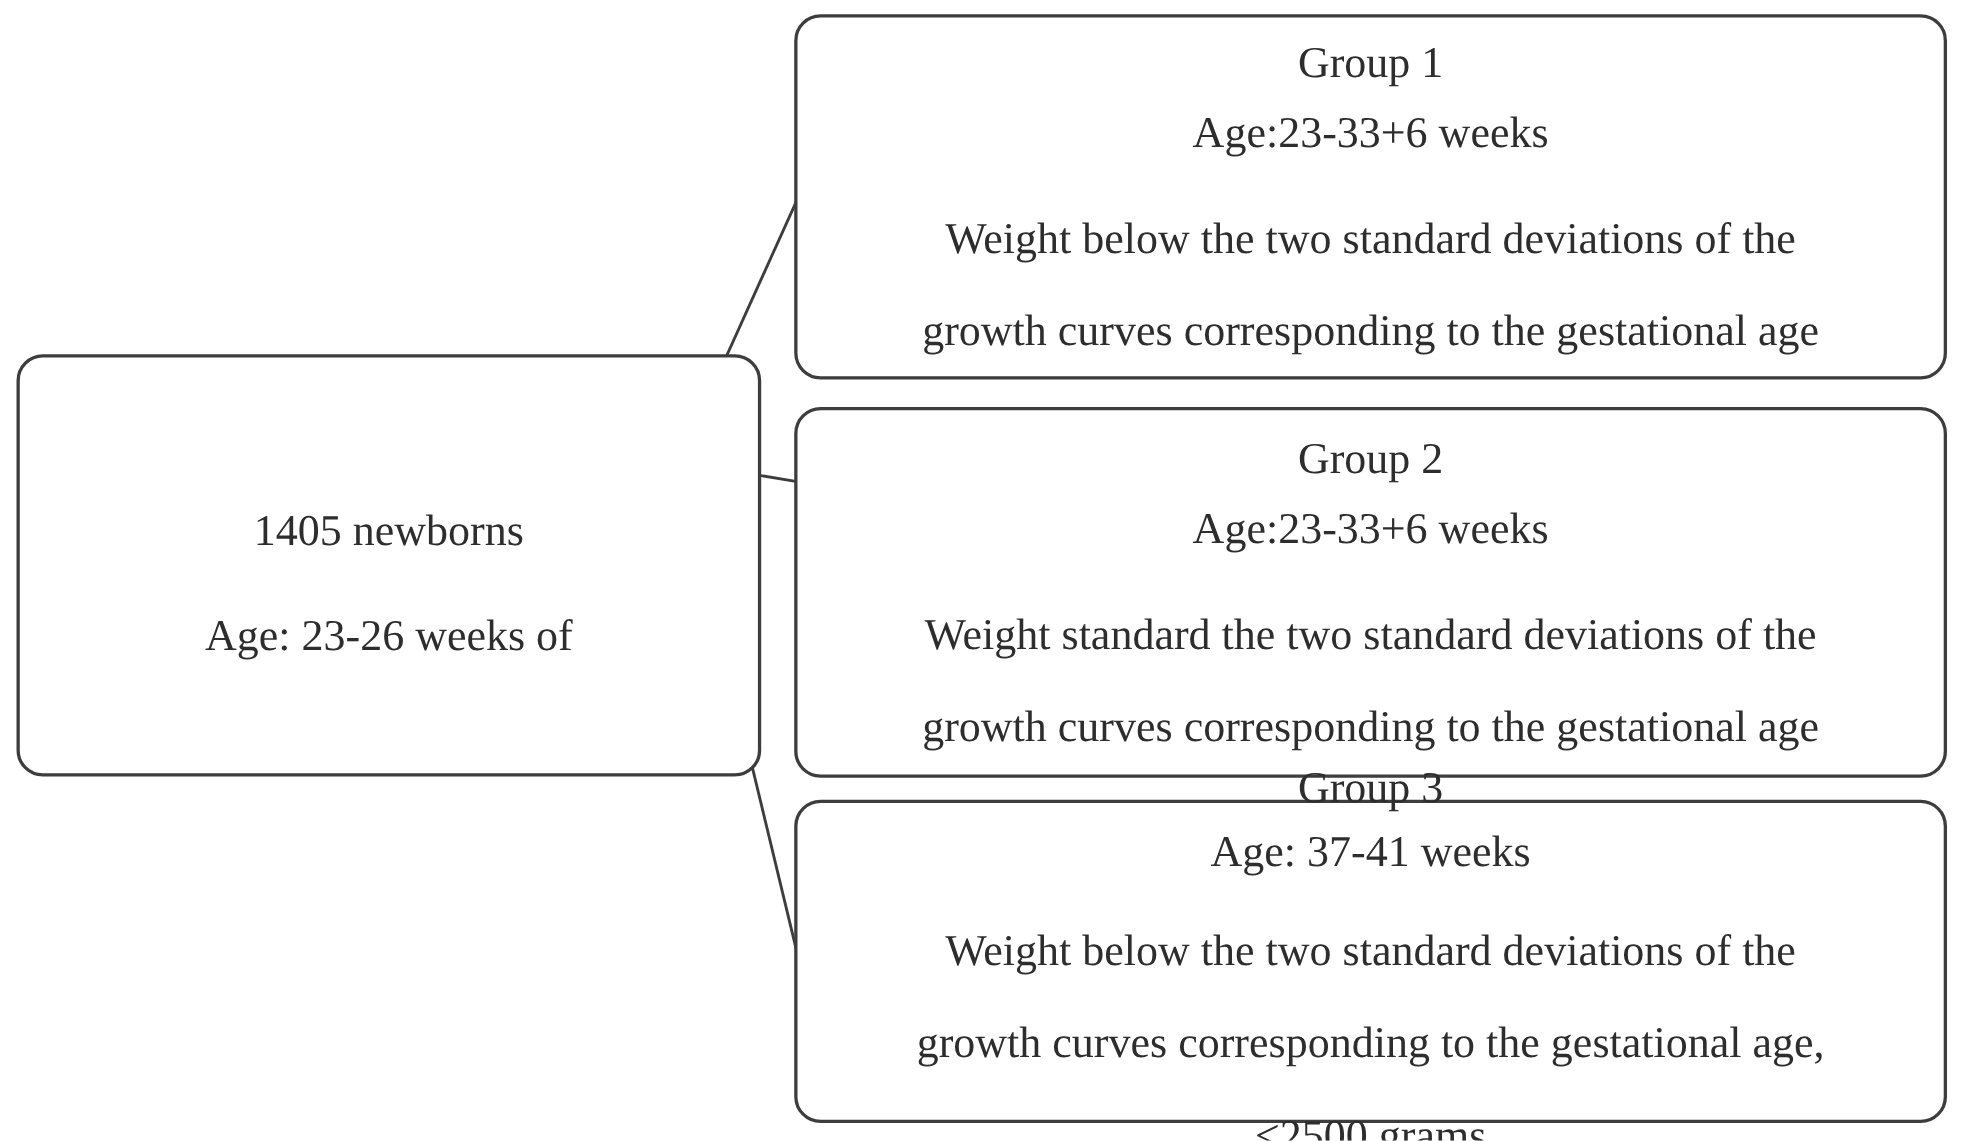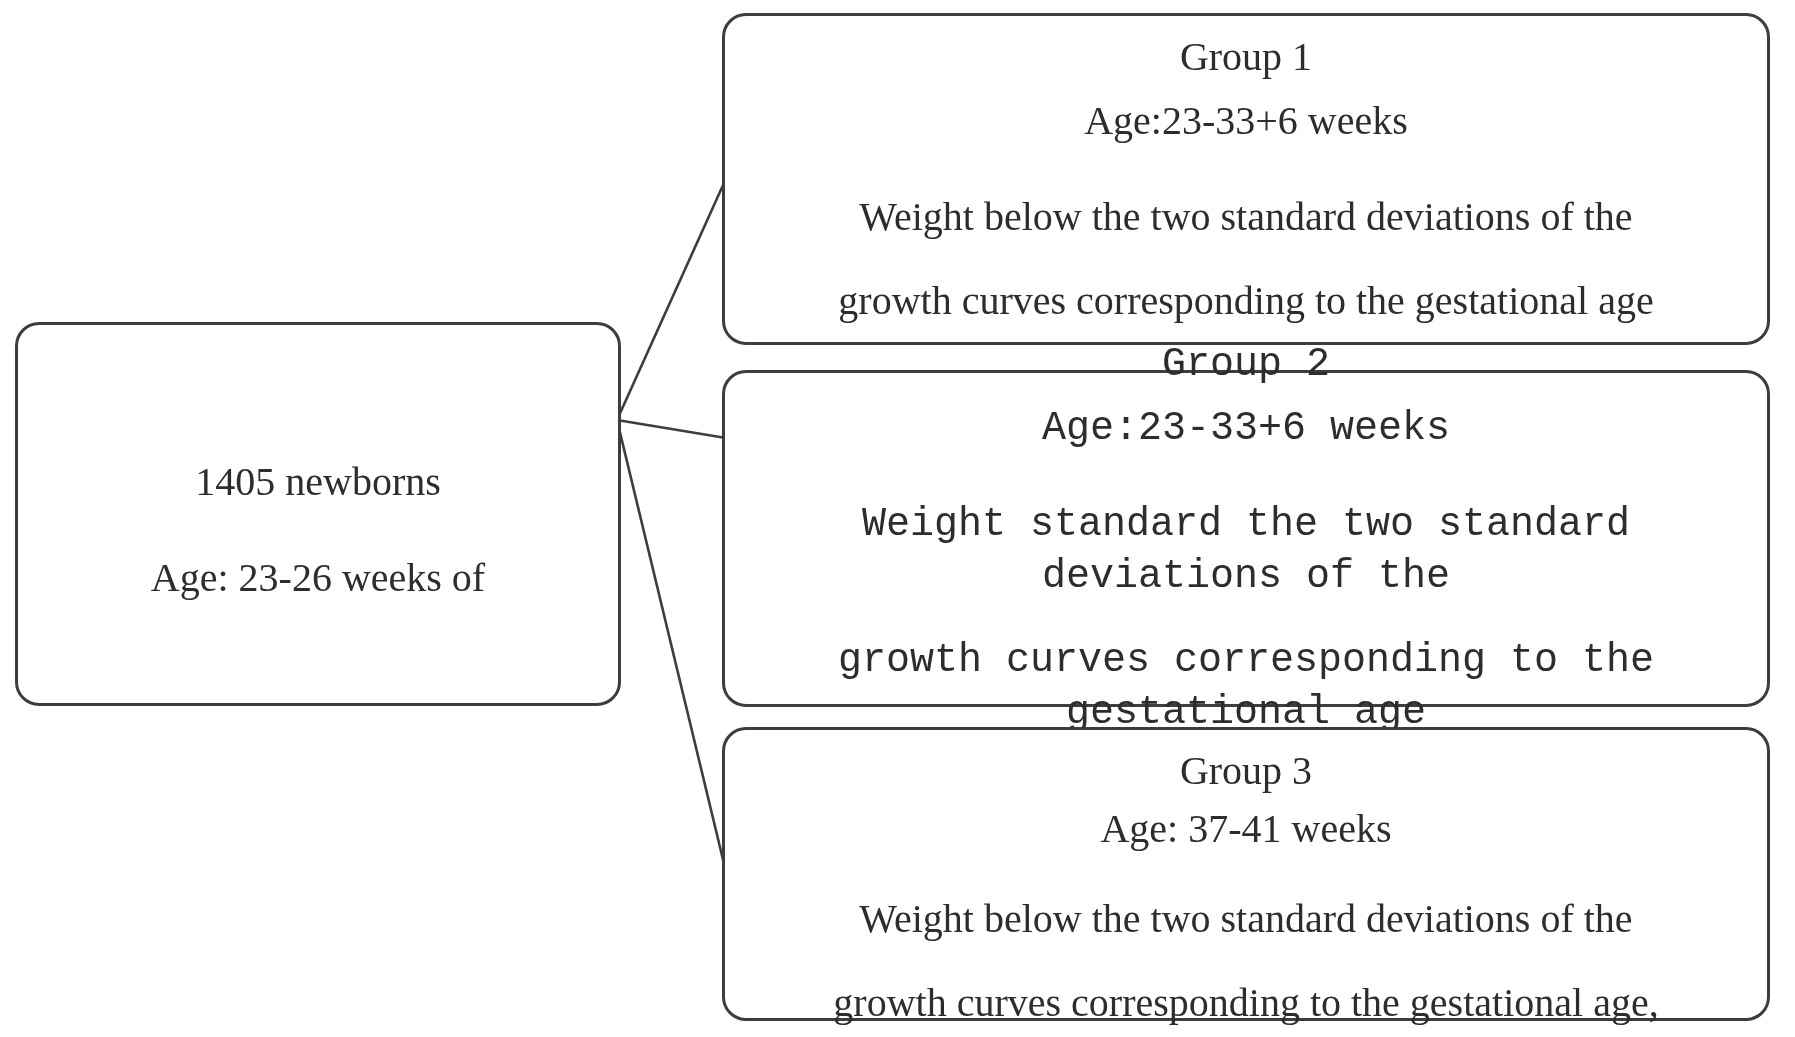--- a/index.html
+++ b/index.html
@@ -32,24 +32,24 @@
     align-items: center;
     text-align: center;
     font-size: 40px;
     line-height: 1.3;
     padding: 12px 24px;
   }
 
   .para { margin: 6px 0; }
   .ln { display: block; margin-top: 32px; }
 
-  #root-box  { left: 15px;  top: 322px; width: 606px;  height: 384px; }
+  #root-box  { left: 15px;  top: 322px; width: 677px;  height: 384px; }
   #group-1   { left: 722px; top: 13px;  width: 1048px; height: 332px; }
-  #group-2   { left: 722px; top: 370px; width: 1048px; height: 337px; font-family: Liberation Mono, monospace; }
-  #group-3   { left: 722px; top: 727px; width: 1048px; height: 294px; justify-content: space-between; }
+  #group-2   { left: 722px; top: 370px; width: 1048px; height: 337px; }
+  #group-3   { left: 722px; top: 727px; width: 1048px; height: 294px; }
   #group-3 .para { margin: 3px 0; }
 </style>
 </head>
 <body>
 
 <div class="canvas">
 
   <svg class="connectors" viewBox="0 0 1795 1037" xmlns="http://www.w3.org/2000/svg">
     <line x1="617" y1="420" x2="724" y2="183" stroke="#3d3d3d" stroke-width="2.6"></line>
     <line x1="617" y1="420" x2="726" y2="438" stroke="#3d3d3d" stroke-width="2.6"></line>

